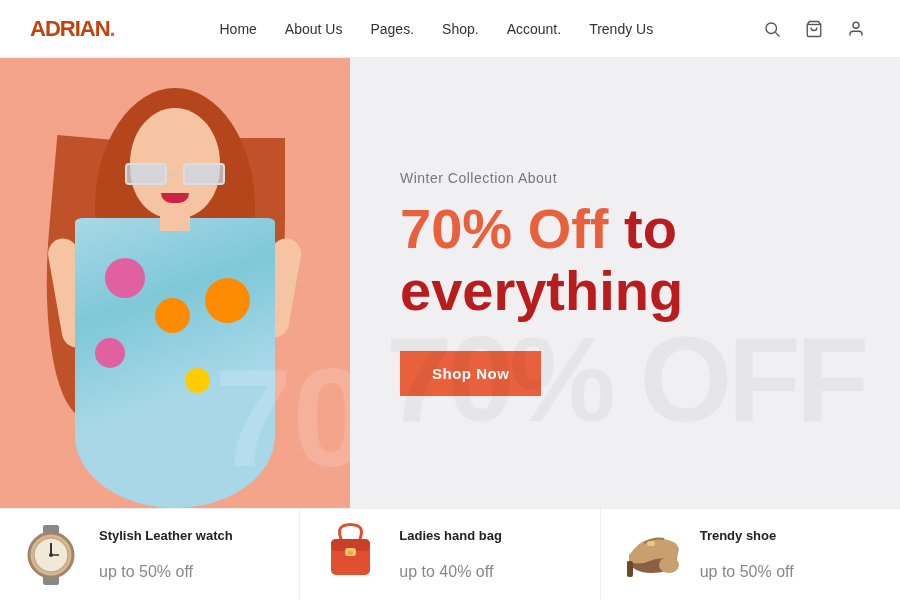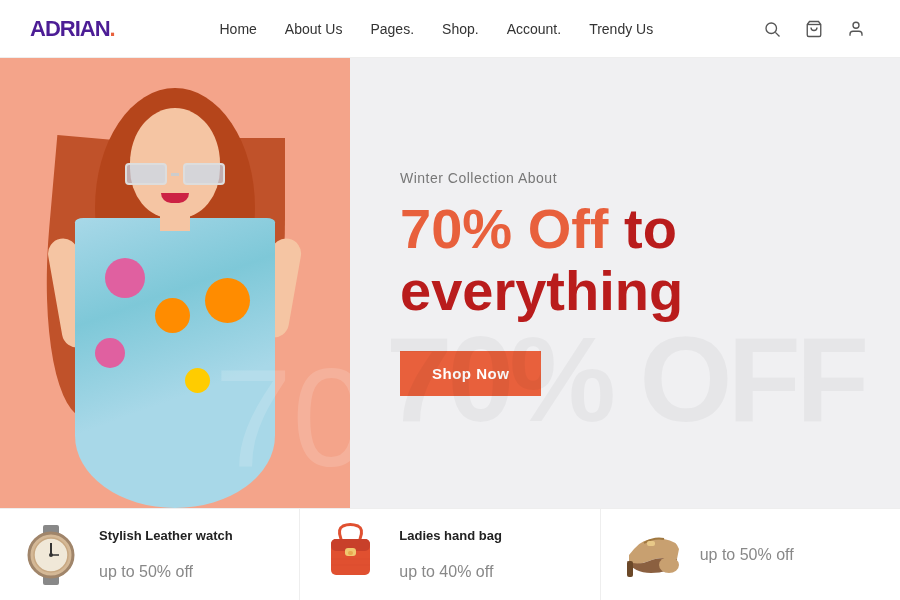--- a/index.html
+++ b/index.html
@@ -14,21 +14,21 @@
       height: 58px;
       background: #fff;
       border-bottom: 1px solid #eee;
     }
     .logo {
       font-size: 22px;
       font-weight: 900;
       color: #111;
       letter-spacing: -1px;
     }
-    .logo span { color: #4c1d95; }
+    .logo span { color: #c2410c; }
     .nav-links {
       display: flex;
       align-items: center;
       gap: 28px;
       list-style: none;
     }
     .nav-links li a {
       text-decoration: none;
       color: #333;
       font-size: 14px;
@@ -343,21 +343,21 @@
           <div class="flower f5"></div>
         </div>
 
         <div style="position:absolute;top:160px;left:20px;width:30px;height:110px;background:#f5c5a3;border-radius:15px;z-index:1;transform:rotate(-10deg);"></div>
         <div style="position:absolute;top:160px;right:20px;width:30px;height:100px;background:#f5c5a3;border-radius:15px;z-index:1;transform:rotate(10deg);"></div>
 
         <div style="position:absolute;top:128px;left:50%;transform:translateX(-50%);width:30px;height:25px;background:#f5c5a3;z-index:3;"></div>
       </div>
     </div>
 
-    <div style="position:absolute;bottom:20px;right:-20px;font-size:140px;font-weight:400;color:rgba(255,255,255,0.15);pointer-events:none;z-index:0;line-height:1;">70</div>
+    <div style="position:absolute;bottom:20px;right:-20px;font-size:140px;font-weight:700;color:rgba(255,255,255,0.15);pointer-events:none;z-index:0;line-height:1;">70</div>
   </div>
 
   <div class="hero-right">
 
     <div class="hero-watermark">70% OFF</div>
 
     <p class="hero-subtitle">Winter Collection About</p>
     <h1 class="hero-title">
       <span class="accent" style="color:#e8603c;">70% Off</span><span class="dark"> to<br>everything</span>
     </h1>
@@ -417,16 +417,17 @@
 
         <rect x="8" y="40" width="6" height="16" rx="2" fill="#6b4828"></rect>
 
         <ellipse cx="50" cy="44" rx="10" ry="8" fill="#c8a070"></ellipse>
 
         <path d="M25 22 Q35 16 45 18" fill="none" stroke="#a07840" stroke-width="2"></path>
         <rect x="28" y="20" width="8" height="5" rx="2" fill="#e8c888"></rect>
       </svg>
     </div>
     <div class="product-info">
+      <div class="product-name">Trendy shoe</div>
       <div class="product-discount">up to 50% off</div>
     </div>
   </div>
 </div>
 
 </body></html>

